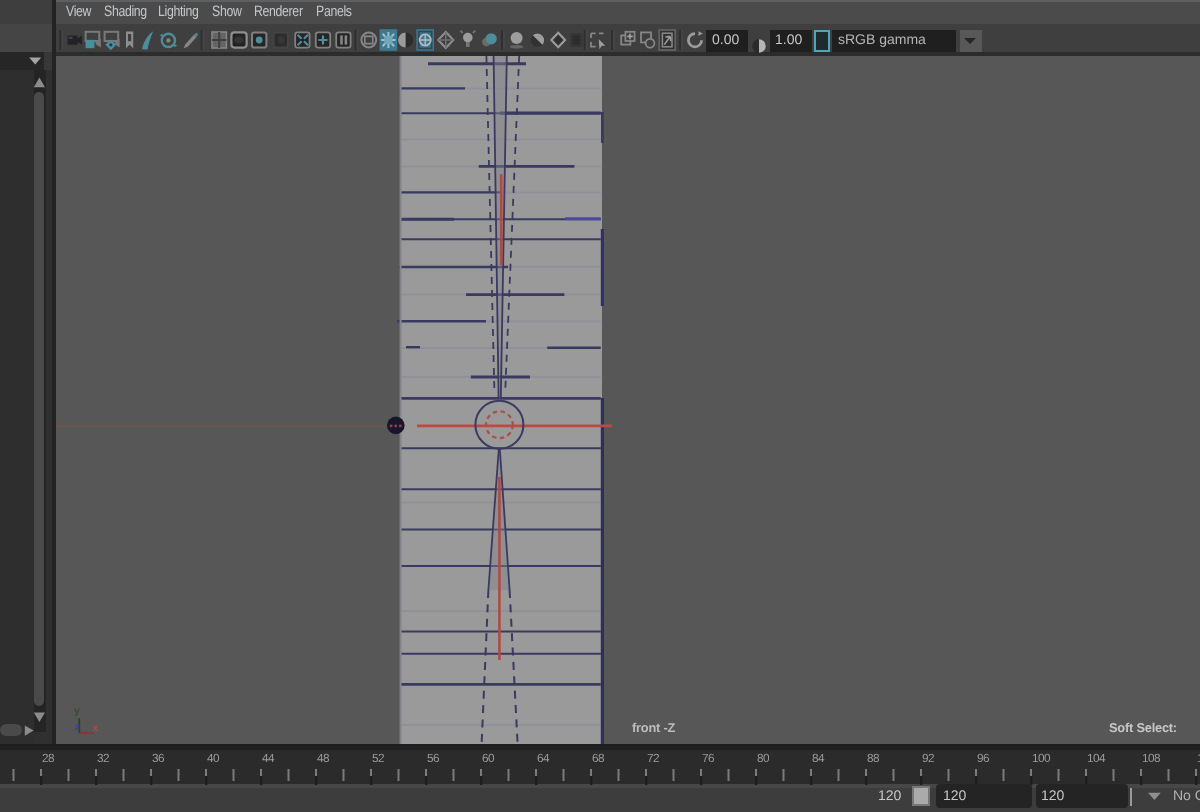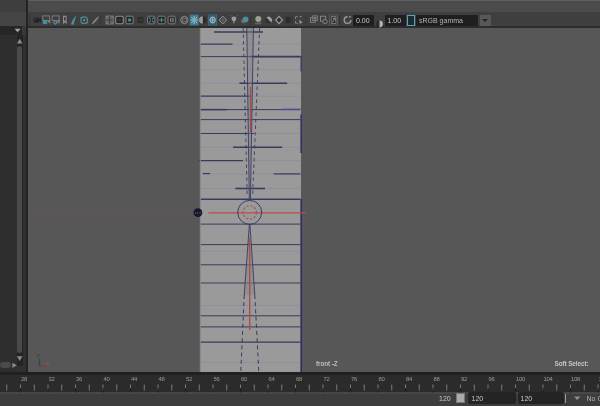--- a/index.html
+++ b/index.html
@@ -15,20 +15,28 @@
 <div class="abs" style="left:0;top:12px;width:26px;height:14px;background:#454545;"></div>
 <div class="abs" style="left:0;top:26px;width:21.5px;height:9px;background:#262626;"></div>
 <div class="abs" style="left:21.5px;top:26px;width:4.5px;height:9px;background:#383838;"></div>
 <div class="abs" style="left:0;top:35px;width:16.5px;height:338px;background:#2e2e2e;"></div>
 <div class="abs" style="left:16.5px;top:35px;width:6.5px;height:331px;background:#242424;"></div>
 <div class="abs" style="left:16.8px;top:46px;width:5.6px;height:307px;background:#4a4a4a;border-radius:3px;"></div>
 <div class="abs" style="left:0;top:361.5px;width:11px;height:6.5px;background:#4a4a4a;border-radius:3px;"></div>
 <div class="abs" style="left:26px;top:0;width:2px;height:373px;background:#232323;"></div>
 
 <div class="abs" style="left:28px;top:0;width:572px;height:12px;background:#4b4b4b;border-top:1px solid #5f5f5f;"></div>
+<div class="abs" style="left:28px;top:0;width:572px;height:12px;color:#c3c8cb;font-size:7.5px;letter-spacing:-0.2px;line-height:12.5px;">
+<span class="abs" style="left:5px;transform:scaleX(0.82);transform-origin:0 0;">View</span>
+<span class="abs" style="left:23.5px;transform:scaleX(0.82);transform-origin:0 0;">Shading</span>
+<span class="abs" style="left:50.5px;transform:scaleX(0.82);transform-origin:0 0;">Lighting</span>
+<span class="abs" style="left:77.5px;transform:scaleX(0.82);transform-origin:0 0;">Show</span>
+<span class="abs" style="left:99px;transform:scaleX(0.82);transform-origin:0 0;">Renderer</span>
+<span class="abs" style="left:130px;transform:scaleX(0.82);transform-origin:0 0;">Panels</span>
+</div>
 
 <div class="abs" style="left:28px;top:12px;width:572px;height:14px;background:#3f3f3f;"></div>
 <div class="abs" style="left:28px;top:26px;width:572px;height:2px;background:#2c2c2c;"></div>
 
 <div class="abs" style="left:28px;top:28px;width:572px;height:344px;background:#575757;"></div>
 <div class="abs" style="left:200.3px;top:28px;width:100.5px;height:344px;background:#9a9a9a;"></div>
 
 <div class="abs" style="left:0;top:372px;width:600px;height:2.5px;background:#202020;"></div>
 <div class="abs" style="left:0;top:374.5px;width:600px;height:17.5px;background:#2b2b2b;"></div>
 <div class="abs" style="left:0;top:392px;width:600px;height:1.5px;background:#474747;"></div>

